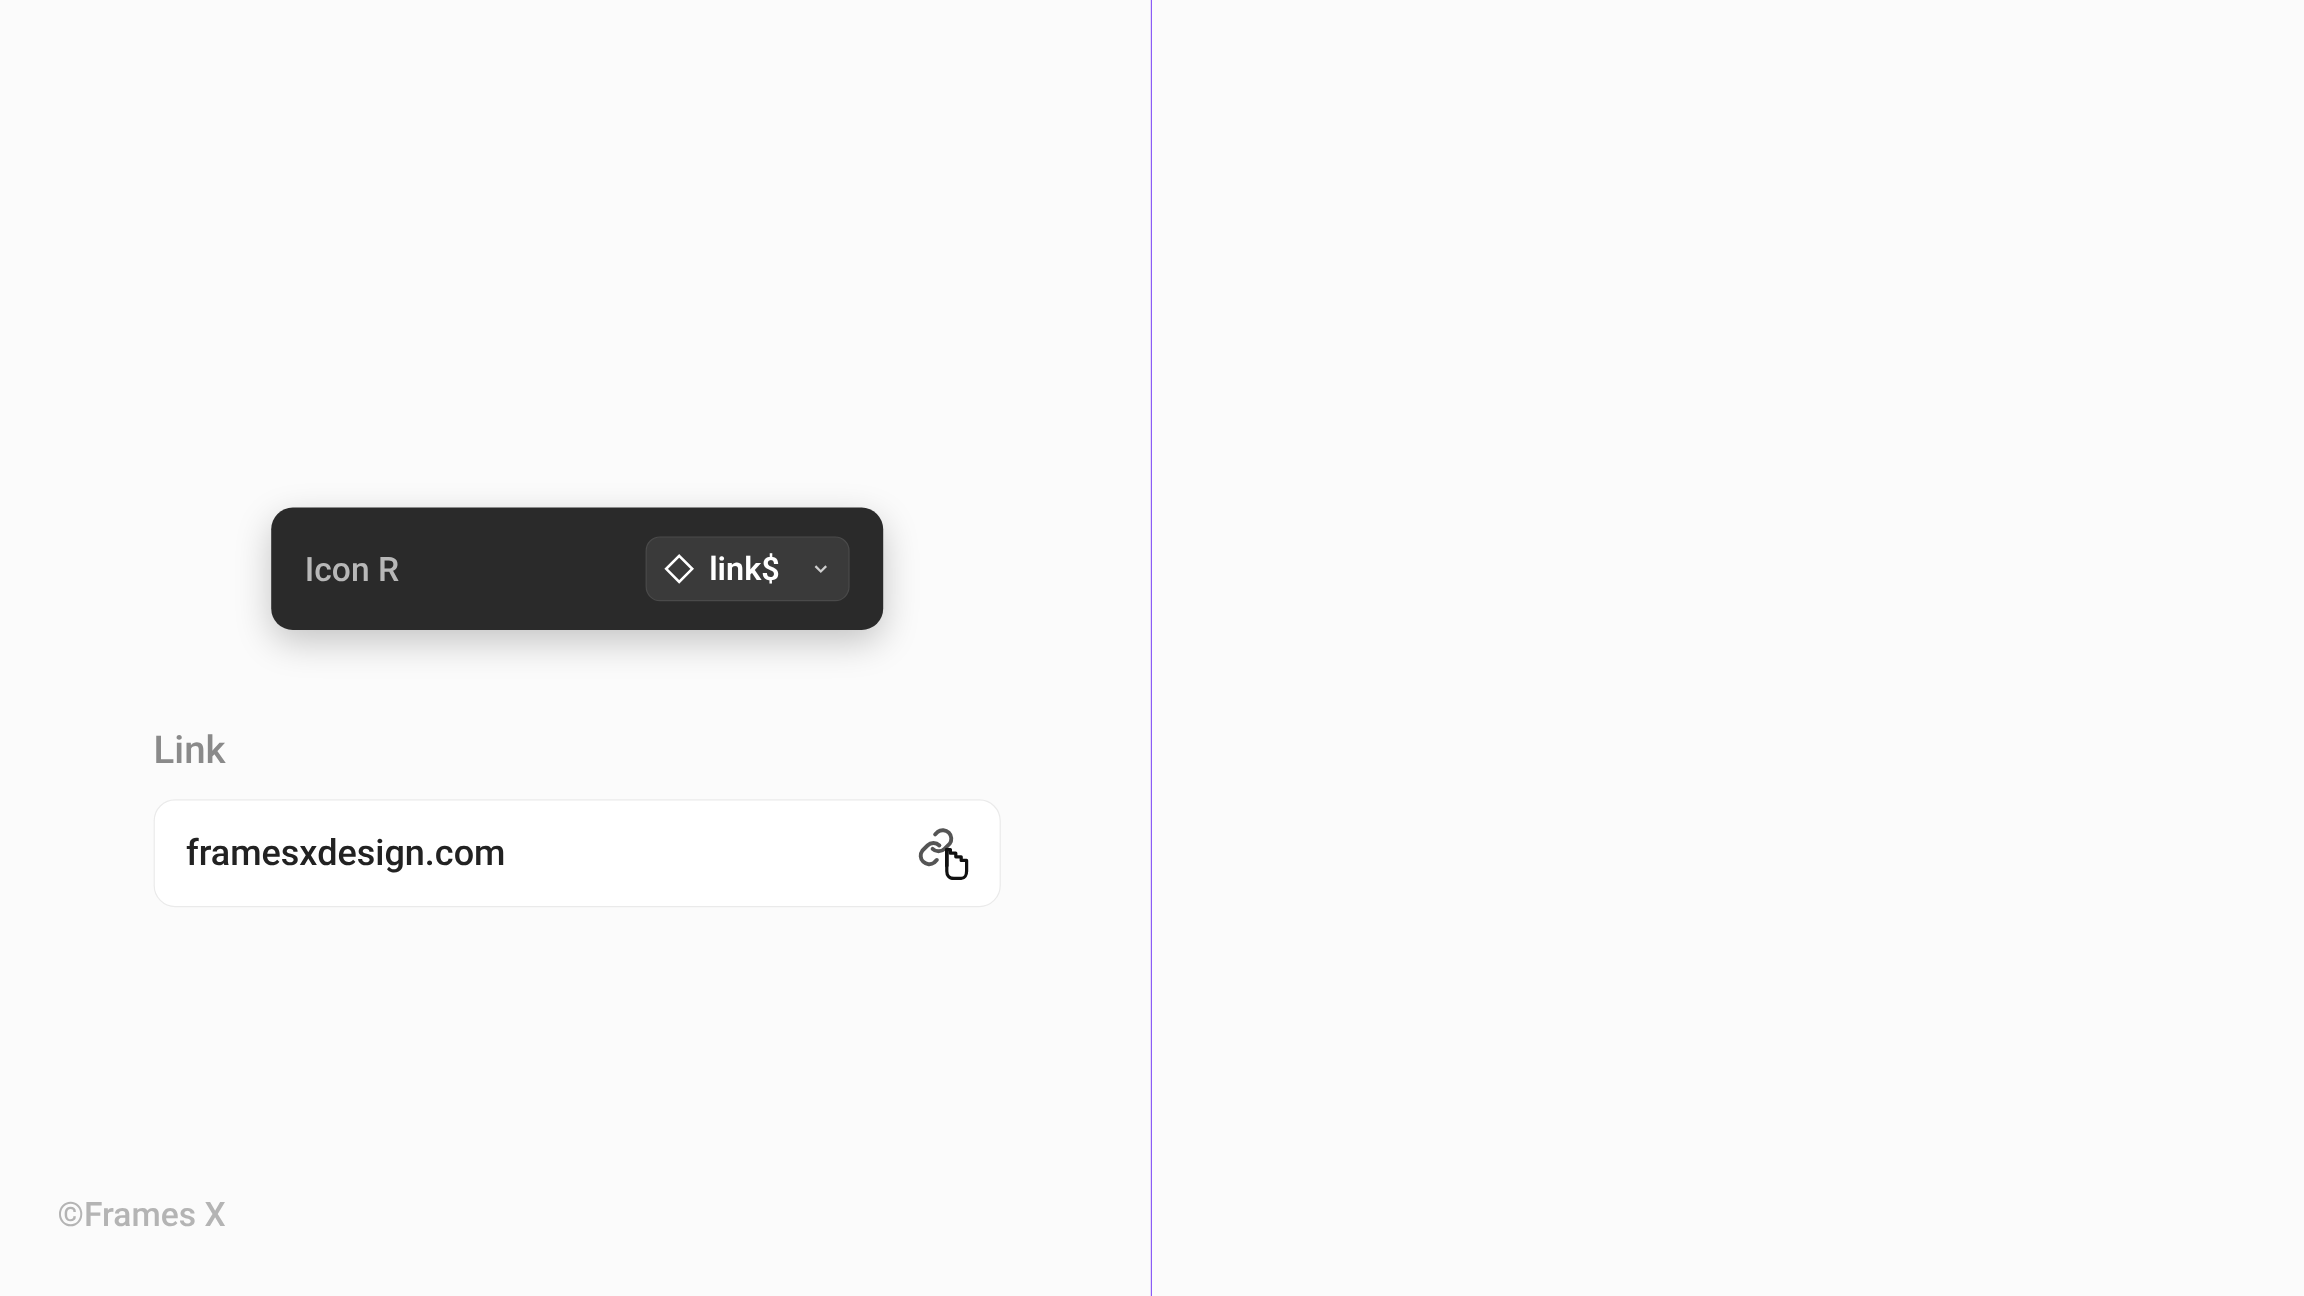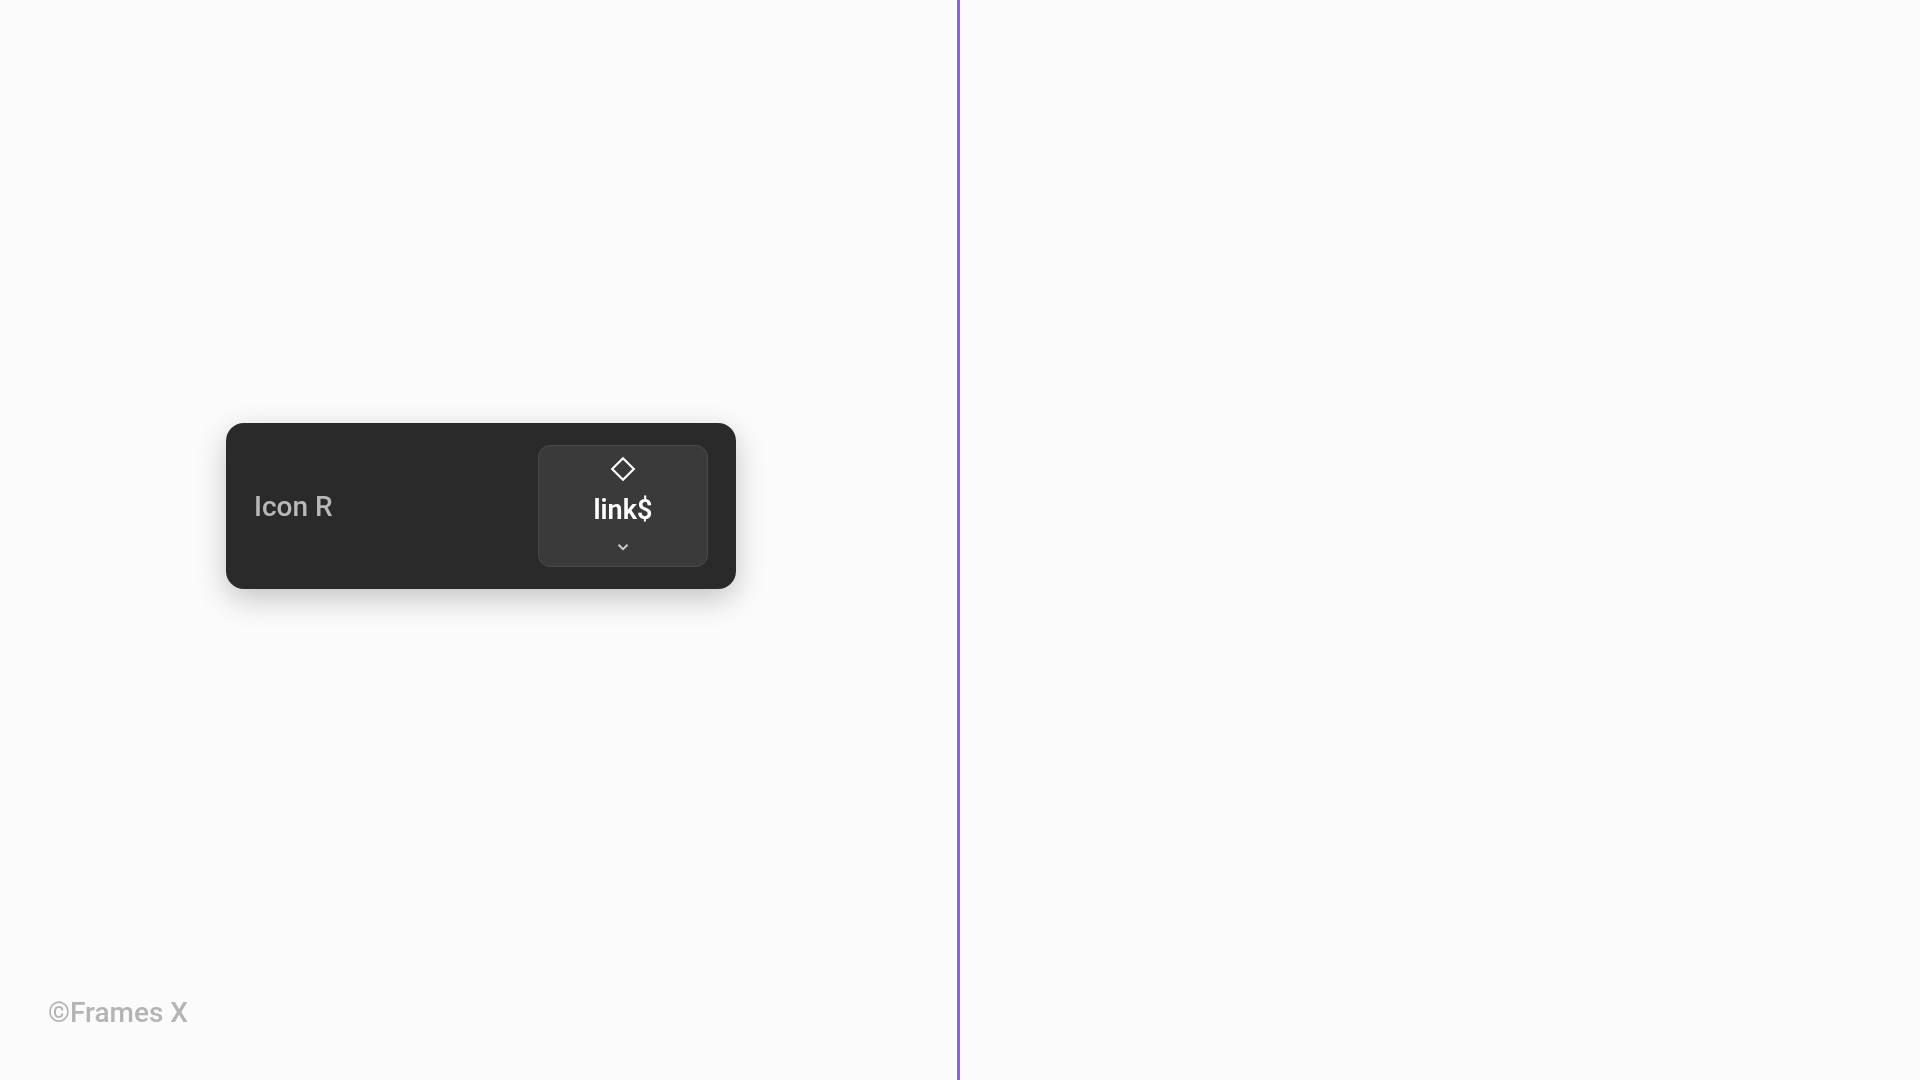--- a/index.html
+++ b/index.html
@@ -1,37 +1,36 @@
 <!DOCTYPE html>
 <html><head>
 <meta charset="utf-8">
 <style>
   * { box-sizing: border-box; margin: 0; padding: 0; }
   html, body { width: 1920px; height: 1080px; font-family: -apple-system, BlinkMacSystemFont, "Segoe UI", Roboto, sans-serif; }
   body { display: flex; background: #fbfbfb; position: relative; }
   .half { width: 960px; height: 1080px; position: relative; }
-  .left { border-right: 3px solid #8b5cf6; }
+  .left { border-right: 1px solid #8b5cf6; }
   
   
   .panel {
     position: absolute;
     background: #2a2a2a;
     border-radius: 18px;
     box-shadow: 0 10px 30px rgba(0,0,0,0.22);
     color: #fff;
     padding: 22px 28px;
   }
   .panel-row { display: flex; align-items: center; justify-content: space-between; min-height: 58px; gap: 22px; }
   .panel-label { color: #b8b8b8; font-size: 28px; font-weight: 500; white-space: nowrap; }
   .panel-select {
     display: flex; align-items: center; gap: 12px;
     background: #3a3a3a; border: 1px solid #4a4a4a; border-radius: 12px;
     padding: 10px 14px; color: #fff; font-size: 27px; font-weight: 600;
     min-width: 170px;
-    flex-direction: column;
   }
   .panel-select .txt { flex: 1; white-space: nowrap; overflow: hidden; text-overflow: ellipsis; }
   
   
   .link-block { position: absolute; }
   .link-label { color: #8a8a8a; font-size: 32px; font-weight: 500; margin-bottom: 22px; }
   .link-field {
     background: #fff; border: 1px solid #eaeaea; border-radius: 18px;
     padding: 22px 26px; display: flex; align-items: center; justify-content: space-between;
     font-size: 30px; font-weight: 500; color: #222;
@@ -59,20 +58,36 @@
             <path d="M12 2 L22 12 L12 22 L2 12 Z"></path>
           </svg>
         <span class="txt">link$</span>
         <svg class="svg" width="18" height="18" viewBox="0 0 24 24" fill="none" stroke="#cfcfcf" stroke-width="2.5">
             <path d="M6 9l6 6 6-6"></path>
           </svg>
       </div>
     </div>
   </div>
 
+  <div class="link-block link-left">
+    <div class="link-label">Link</div>
+    <div class="link-field">
+      <span>framesxdesign.com</span>
+      <span style="position:relative;width:44px;height:44px;">
+        <svg class="svg" width="34" height="34" viewBox="0 0 24 24" fill="none" stroke="#555" stroke-width="2.3" stroke-linecap="round" style="position:absolute;left:0;top:0;">
+          <path d="M10 13a5 5 0 0 0 7 0l3-3a5 5 0 0 0-7-7l-1.5 1.5"></path>
+          <path d="M14 11a5 5 0 0 0-7 0l-3 3a5 5 0 0 0 7 7l1.5-1.5"></path>
+        </svg>
+        <svg class="svg" width="36" height="36" viewBox="0 0 24 24" style="position:absolute;left:14px;top:16px;">
+          <path d="M8 2 L8 14 C8 16 9 18 12 18 L16 18 C18 18 19 16 19 14 L19 8 L16 8 L16 6 L13 6 L13 4 L10 4 L10 2 Z" fill="#fff" stroke="#111" stroke-width="1.8" stroke-linejoin="round"></path>
+          <path d="M8 2 L8 11" stroke="#111" stroke-width="2" stroke-linecap="round"></path>
+        </svg>
+      </span>
+    </div>
+  </div>
 
   <div class="footer">©Frames X</div>
 </div>
 
 <div class="half right">
 
   
 
   
 

